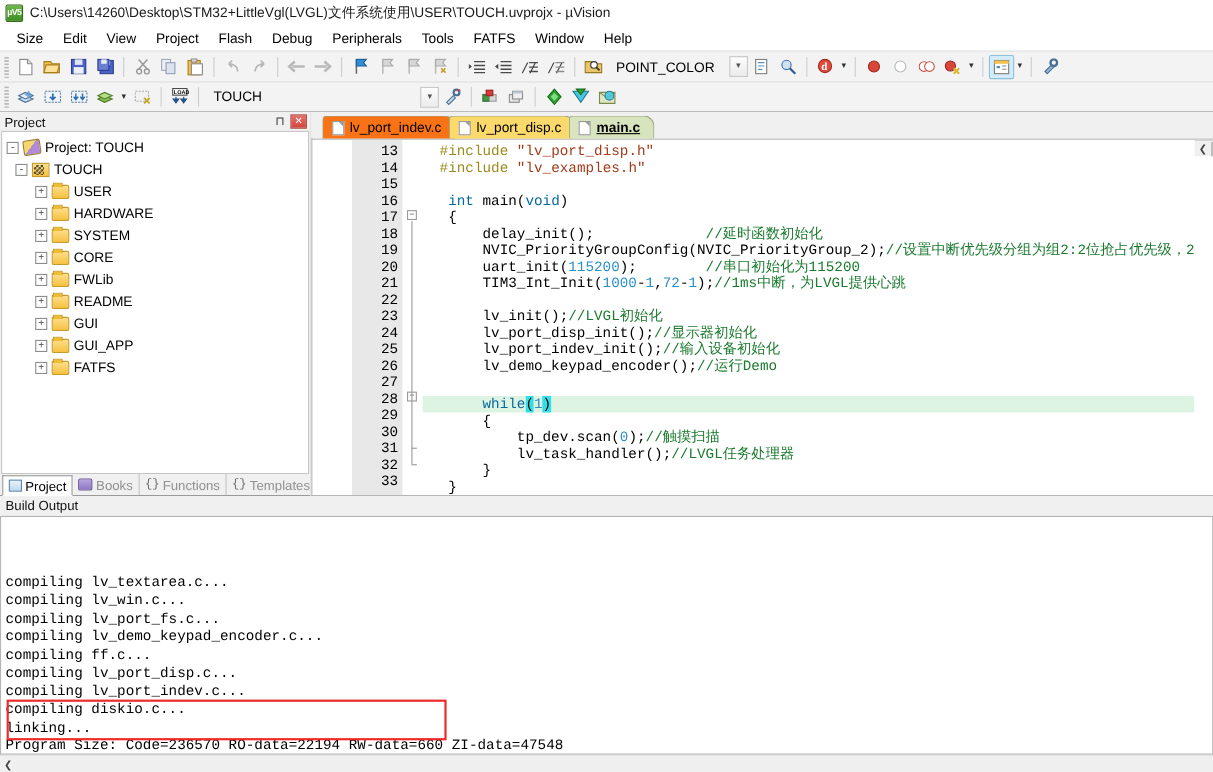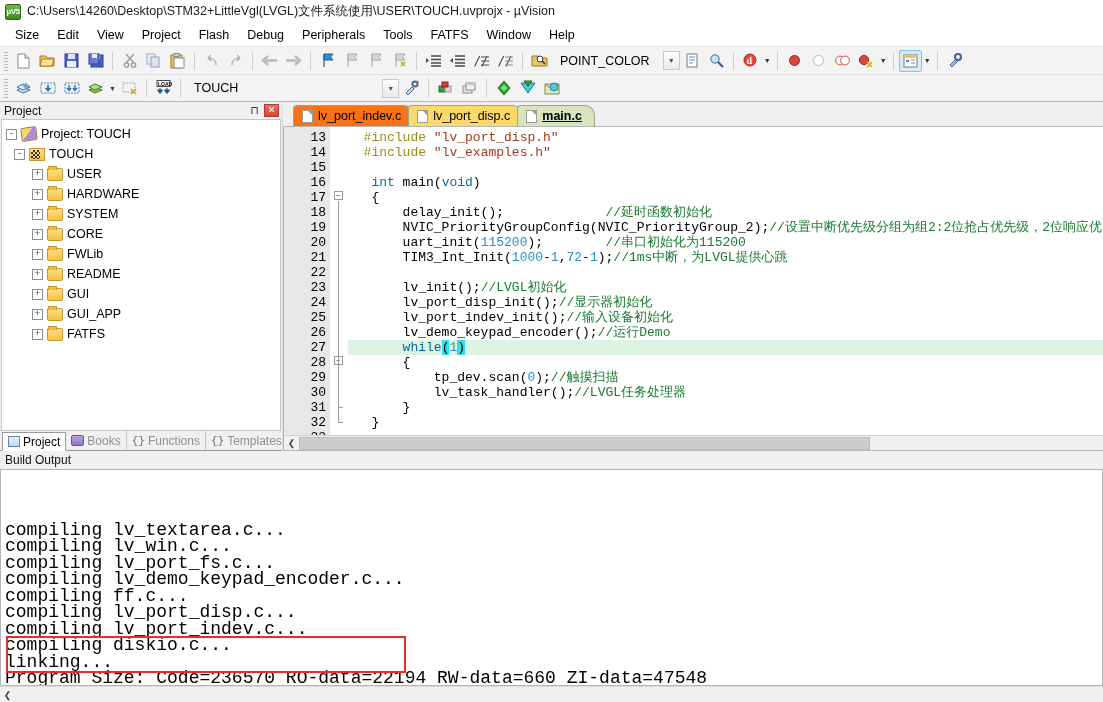--- a/index.html
+++ b/index.html
@@ -310,26 +310,27 @@
   .etab .fileico::after {
     content:""; position:absolute; right:0; top:0;
     border-left: 4px solid transparent;
     border-top: 4px solid #9a9a9a;
   }
   .etab.green .etab-label { font-weight: bold; text-decoration: underline; text-align: right; }
 
   .code-area {
     flex: 1 1 auto;
     display: flex;
-    flex-direction: column;
+    flex-direction: row;
     background: #ffffff;
     border: 1px solid #b5b5b5;
     border-right: none;
     min-height: 0;
     overflow: hidden;
+    padding-left: 36px;
   }
   .code-scroll {
     flex: 1 1 auto;
     display: flex;
     overflow: hidden;
     position: relative;
     font-family: "Liberation Mono", monospace;
     font-size: 13px;
     line-height: 15px;
   }
@@ -372,21 +373,21 @@
     background: #9a9a9a;
   }
   .code-lines {
     flex: 1 1 auto;
     padding-top: 3px;
     position: relative;
     white-space: pre;
     overflow: hidden;
   }
   .cline { height: 15px; white-space: pre; }
-  .cline.hl { background: #ddf4e3; }
+  .cline.hl { background: #ddf4e3; margin-top: 20px; }
   .tok-pre   { color: #9a8b1e; }
   .tok-str   { color: #a13b1a; }
   .tok-kw    { color: #0369a1; }
   .tok-num   { color: #2a8fc9; }
   .tok-cmt   { color: #1a7a2e; }
   .tok-plain { color: #000000; }
   .tok-paren { background: #2fe0e8; color: #000; }
 
   .hscroll {
     flex: 0 0 15px;
@@ -424,21 +425,21 @@
     font-size: 12px;
     padding-left: 5px;
     background: #f0f0f0;
     color: #111;
   }
   .build-body {
     flex: 1 1 auto;
     background: #ffffff;
     border: 1px solid #b5b5b5;
     font-family: "Liberation Mono", monospace;
-    font-size: 18px;
+    font-size: 13px;
     line-height: 16.5px;
     padding: 2px 0 0 4px;
     overflow: hidden;
     position: relative;
     white-space: pre;
   }
   .bline { height: 16.5px; white-space: pre; color:#000; }
   .annot-box {
     position: absolute;
     border: 2.5px solid #ee2b2b;

